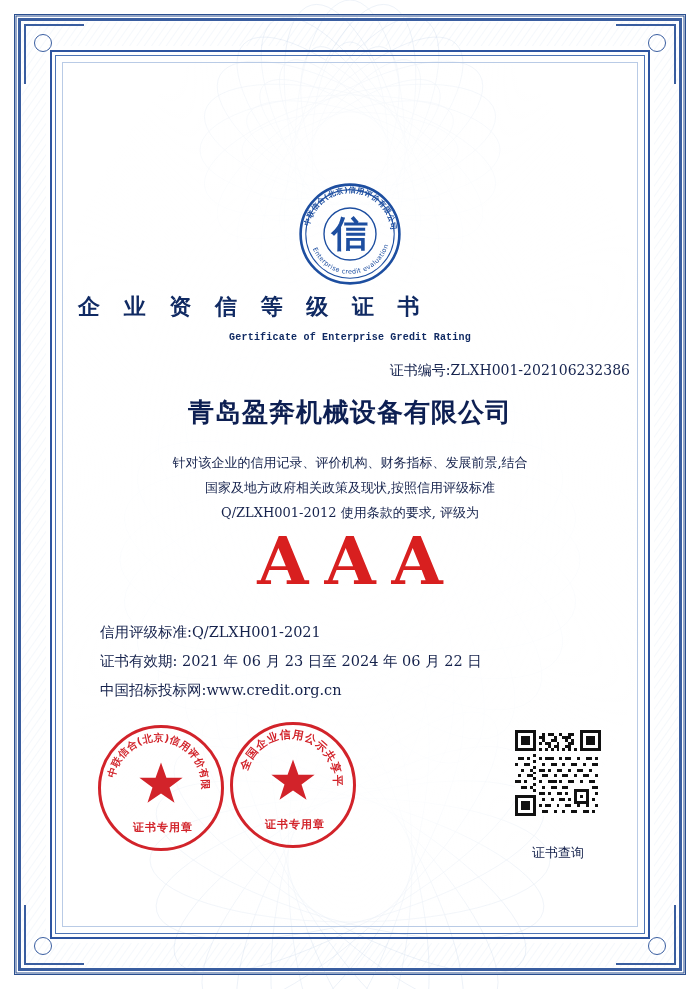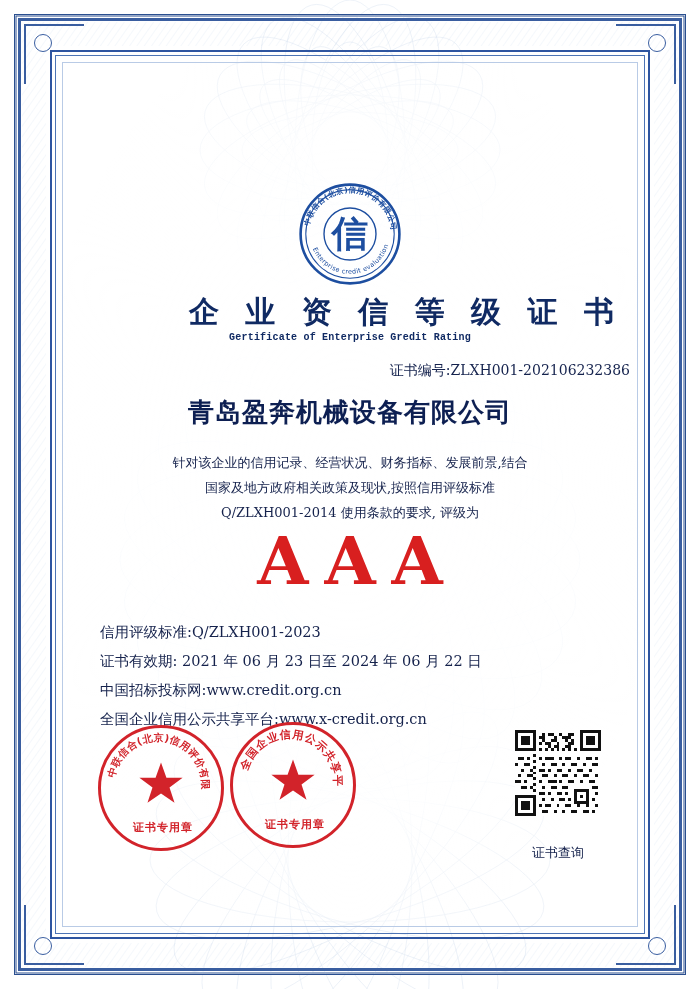--- a/index.html
+++ b/index.html
@@ -92,25 +92,25 @@
     left: 50%;
     top: 112px;
     transform: translateX(-50%);
     width: 104px;
     height: 104px;
   }
 
   .title-cn {
     position: absolute;
     top: 222px;
-    left: 0; right: 8px;
-    text-align: right;
+    left: 0; right: 17px;
+    text-align: left;
     font-family: "DejaVu Serif", serif;
     font-weight: bold;
-    font-size: 30px;
+    font-size: 22px;
     letter-spacing: 8px;
     color: #102a63;
     text-indent: 8px;
   }
   .title-en {
     position: absolute;
     top: 262px;
     left: 0; right: 0;
     text-align: center;
     font-family: Liberation Mono, monospace;
@@ -368,32 +368,31 @@
     </svg>
 
     <div class="title-cn">企 业 资 信 等 级 证 书</div>
     <div class="title-en">Gertificate of Enterprise Gredit Rating</div>
 
     <div class="cert-no">证书编号:ZLXH001-202106232386</div>
 
     <div class="company">青岛盈奔机械设备有限公司</div>
 
     <div class="para">
-      <div>针对该企业的信用记录、经营状况、财务指标、发展前景,结合</div>
+      <div>针对该企业的信用记录、评价机构、财务指标、发展前景,结合</div>
       <div>国家及地方政府相关政策及现状,按照信用评级标准</div>
-      <div>Q/ZLXH001-2014 使用条款的要求, 评级为</div>
+      <div>Q/ZLXH001-2012 使用条款的要求, 评级为</div>
     </div>
 
     <div class="rating">AAA</div>
 
     <div class="details">
-      <div>信用评级标准:Q/ZLXH001-2023</div>
+      <div>信用评级标准:Q/ZLXH001-2021</div>
       <div>证书有效期: 2021 年 06 月 23 日至 2024 年 06 月 22 日</div>
       <div>中国招标投标网:www.credit.org.cn</div>
-      <div>全国企业信用公示共享平台:www.x-credit.org.cn</div>
     </div>
 
     <div class="stamp left">
       <svg viewBox="0 0 120 120" width="120" height="120" style="position:absolute;left:-3px;top:-3px;">
         <defs>
           <path id="stampRing1" d="M 60,60 m -44,0 a 44,44 0 1,1 88,0" fill="none"></path>
         </defs>
         <text font-family="'DejaVu Sans', sans-serif" font-size="10" font-weight="bold" fill="#d2232a" letter-spacing="0.5">
           <textPath href="#stampRing1" startOffset="5%">中联信合(北京)信用评价有限公司</textPath>
         </text>

